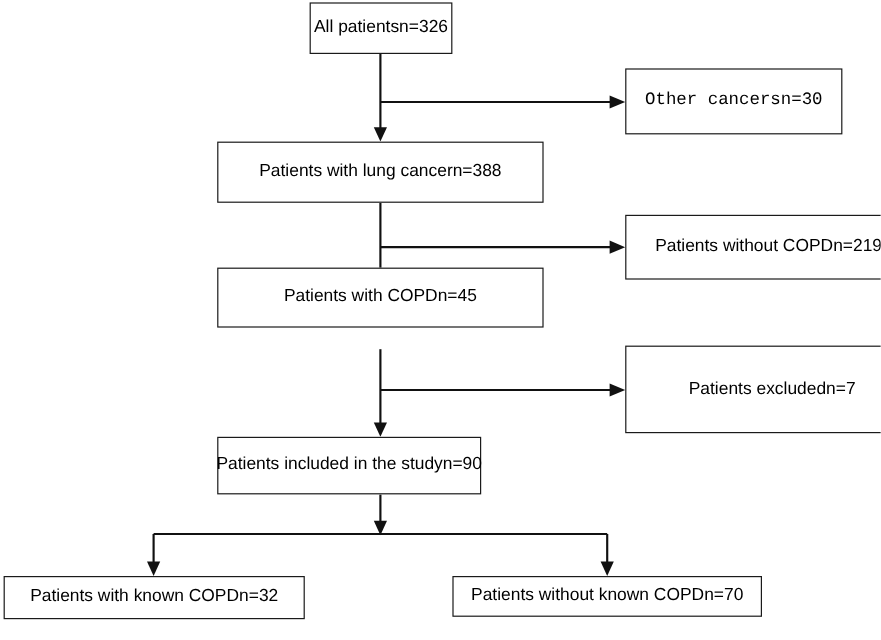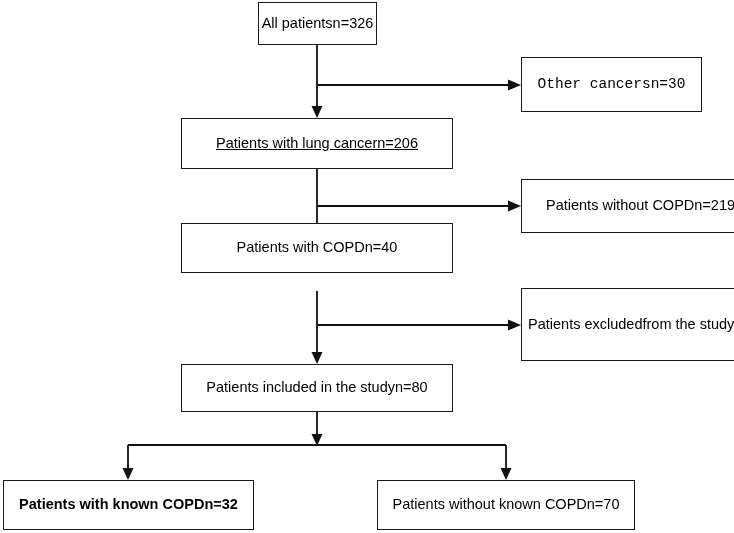--- a/index.html
+++ b/index.html
@@ -102,49 +102,48 @@
   <div class="node" style="left:258px; top:2px; width:119px; height:43px;">
     <span class="line">All patients</span>
     <span class="line">n=326</span>
   </div>
 
   <div class="node" style="left:521px; top:57px; width:181px; height:55px;font-family:Liberation Mono, monospace;">
     <span class="line">Other cancers</span>
     <span class="line">n=30</span>
   </div>
 
-  <div class="node" style="left:181px; top:118px; width:272px; height:51px;text-decoration:underline;">
+  <div class="node" style="left:181px; top:118px; width:272px; height:51px;">
     <span class="line">Patients with lung cancer</span>
-    <span class="line">n=206</span>
+    <span class="line">n=388</span>
   </div>
 
   <div class="node" style="left:521px; top:179px; width:239px; height:54px;">
     <span class="line">Patients without COPD</span>
     <span class="line">n=219</span>
   </div>
 
   <div class="node" style="left:181px; top:223px; width:272px; height:50px;">
     <span class="line">Patients with COPD</span>
-    <span class="line">n=40</span>
+    <span class="line">n=45</span>
   </div>
 
   <div class="node" style="left:521px; top:288px; width:245px; height:73px;">
     <span class="line">Patients excluded</span>
-    <span class="line">from the study</span>
     <span class="line">n=7</span>
   </div>
 
-  <div class="node" style="left:181px; top:364px; width:272px; height:48px;align-items:center;">
+  <div class="node" style="left:181px; top:364px; width:220px; height:48px;align-items:center;">
     <span class="line">Patients included in the study</span>
-    <span class="line">n=80</span>
+    <span class="line">n=90</span>
   </div>
 
-  <div class="node" style="left:3px; top:480px; width:251px; height:50px;font-weight:bold;">
+  <div class="node" style="left:3px; top:480px; width:251px; height:36px;">
     <span class="line">Patients with known COPD</span>
     <span class="line">n=32</span>
   </div>
 
-  <div class="node" style="left:377px; top:480px; width:258px; height:50px;">
+  <div class="node" style="left:377px; top:480px; width:258px; height:34px;">
     <span class="line">Patients without known COPD</span>
     <span class="line">n=70</span>
   </div>
 
 </div>
 
 </body></html>

